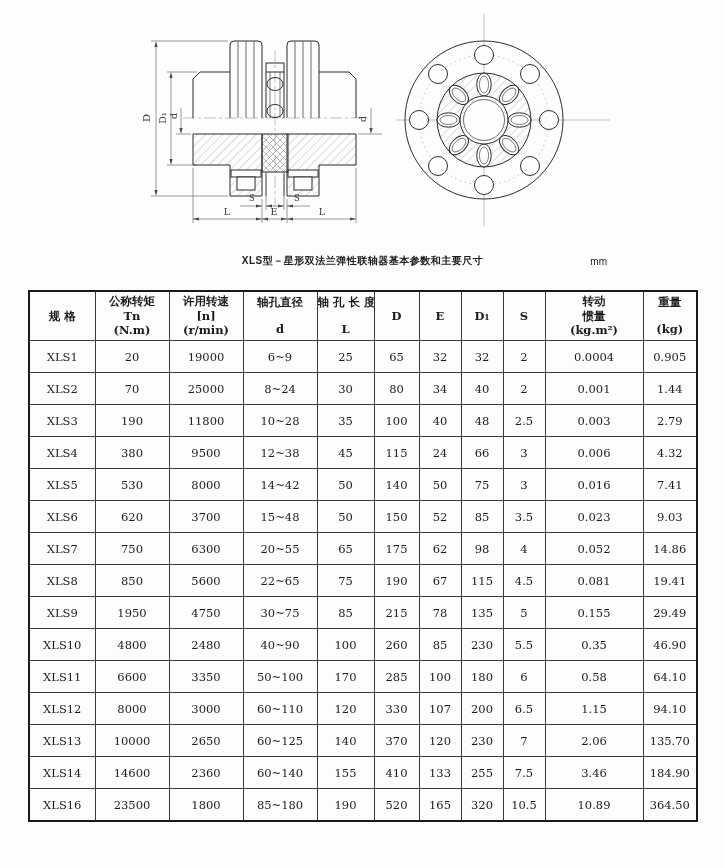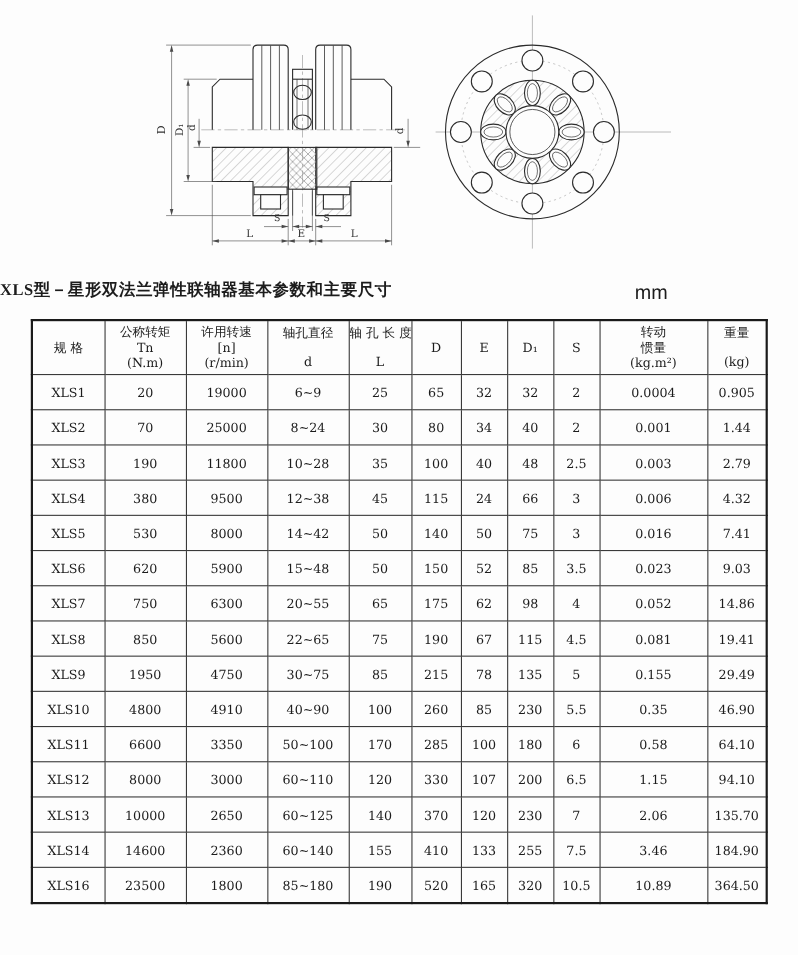--- a/index.html
+++ b/index.html
@@ -6,37 +6,37 @@
   body{
     width:725px;height:868px;
     background:#fdfdfd;
     font-family:"Liberation Sans",sans-serif;
     color:#1c1c1c;
   }
   .page{position:relative;width:725px;height:868px;overflow:hidden;}
   .drawing-wrap{width:725px;height:248px;}
   .title-row{position:relative;height:26px;margin-top:6px;}
   .doc-title{
-    font-weight:bold;font-size:15px;letter-spacing:.5px;
-    font-family:Liberation Serif, serif;
+    text-align:center;font-weight:bold;font-size:10px;letter-spacing:.5px;
+    font-family:Liberation Sans, sans-serif;
   }
-  .unit-label{position:absolute;right:118px;top:2px;font-size:18px;}
+  .unit-label{position:absolute;right:118px;top:2px;font-size:10px;}
   table.spec{
     border-collapse:collapse;table-layout:fixed;width:668px;
     margin:10px 0 0 28px;border:2px solid #1a1a1a;
     font-family:"DejaVu Serif","Liberation Serif",serif;
   }
   table.spec th,table.spec td{
     border:1px solid #3a3a3a;text-align:center;vertical-align:middle;
     font-weight:normal;padding:0;font-size:11.5px;color:#1c1c1c;
     overflow:hidden;white-space:nowrap;
   }
   table.spec thead th{height:48px;line-height:1.25;}
   table.spec tbody td{height:31px;}
-  .hwrap{display:flex;flex-direction:column;justify-content:center;height:48px;line-height:1.3;}
+  .hwrap{display:flex;flex-direction:column;justify-content:center;height:48px;line-height:1.3;font-weight:bold;}
   .hwrap.gap{justify-content:space-between;padding:3px 0;box-sizing:border-box;}
   svg text{font-family:"DejaVu Serif","Liberation Serif",serif;fill:#333;stroke:none;}
 </style>
 </head>
 <body>
 
 <div class="page">
 
   <div class="drawing-wrap">
   <svg width="725" height="248" viewBox="0 0 725 248">
@@ -353,21 +353,21 @@
           <td>140</td>
           <td>50</td>
           <td>75</td>
           <td>3</td>
           <td>0.016</td>
           <td>7.41</td>
         </tr>
         <tr>
           <td>XLS6</td>
           <td>620</td>
-          <td>5900</td>
+          <td>3700</td>
           <td>15~48</td>
           <td>50</td>
           <td>150</td>
           <td>52</td>
           <td>85</td>
           <td>3.5</td>
           <td>0.023</td>
           <td>9.03</td>
         </tr>
         <tr>
@@ -405,21 +405,21 @@
           <td>215</td>
           <td>78</td>
           <td>135</td>
           <td>5</td>
           <td>0.155</td>
           <td>29.49</td>
         </tr>
         <tr>
           <td>XLS10</td>
           <td>4800</td>
-          <td>4910</td>
+          <td>2480</td>
           <td>40~90</td>
           <td>100</td>
           <td>260</td>
           <td>85</td>
           <td>230</td>
           <td>5.5</td>
           <td>0.35</td>
           <td>46.90</td>
         </tr>
         <tr>

